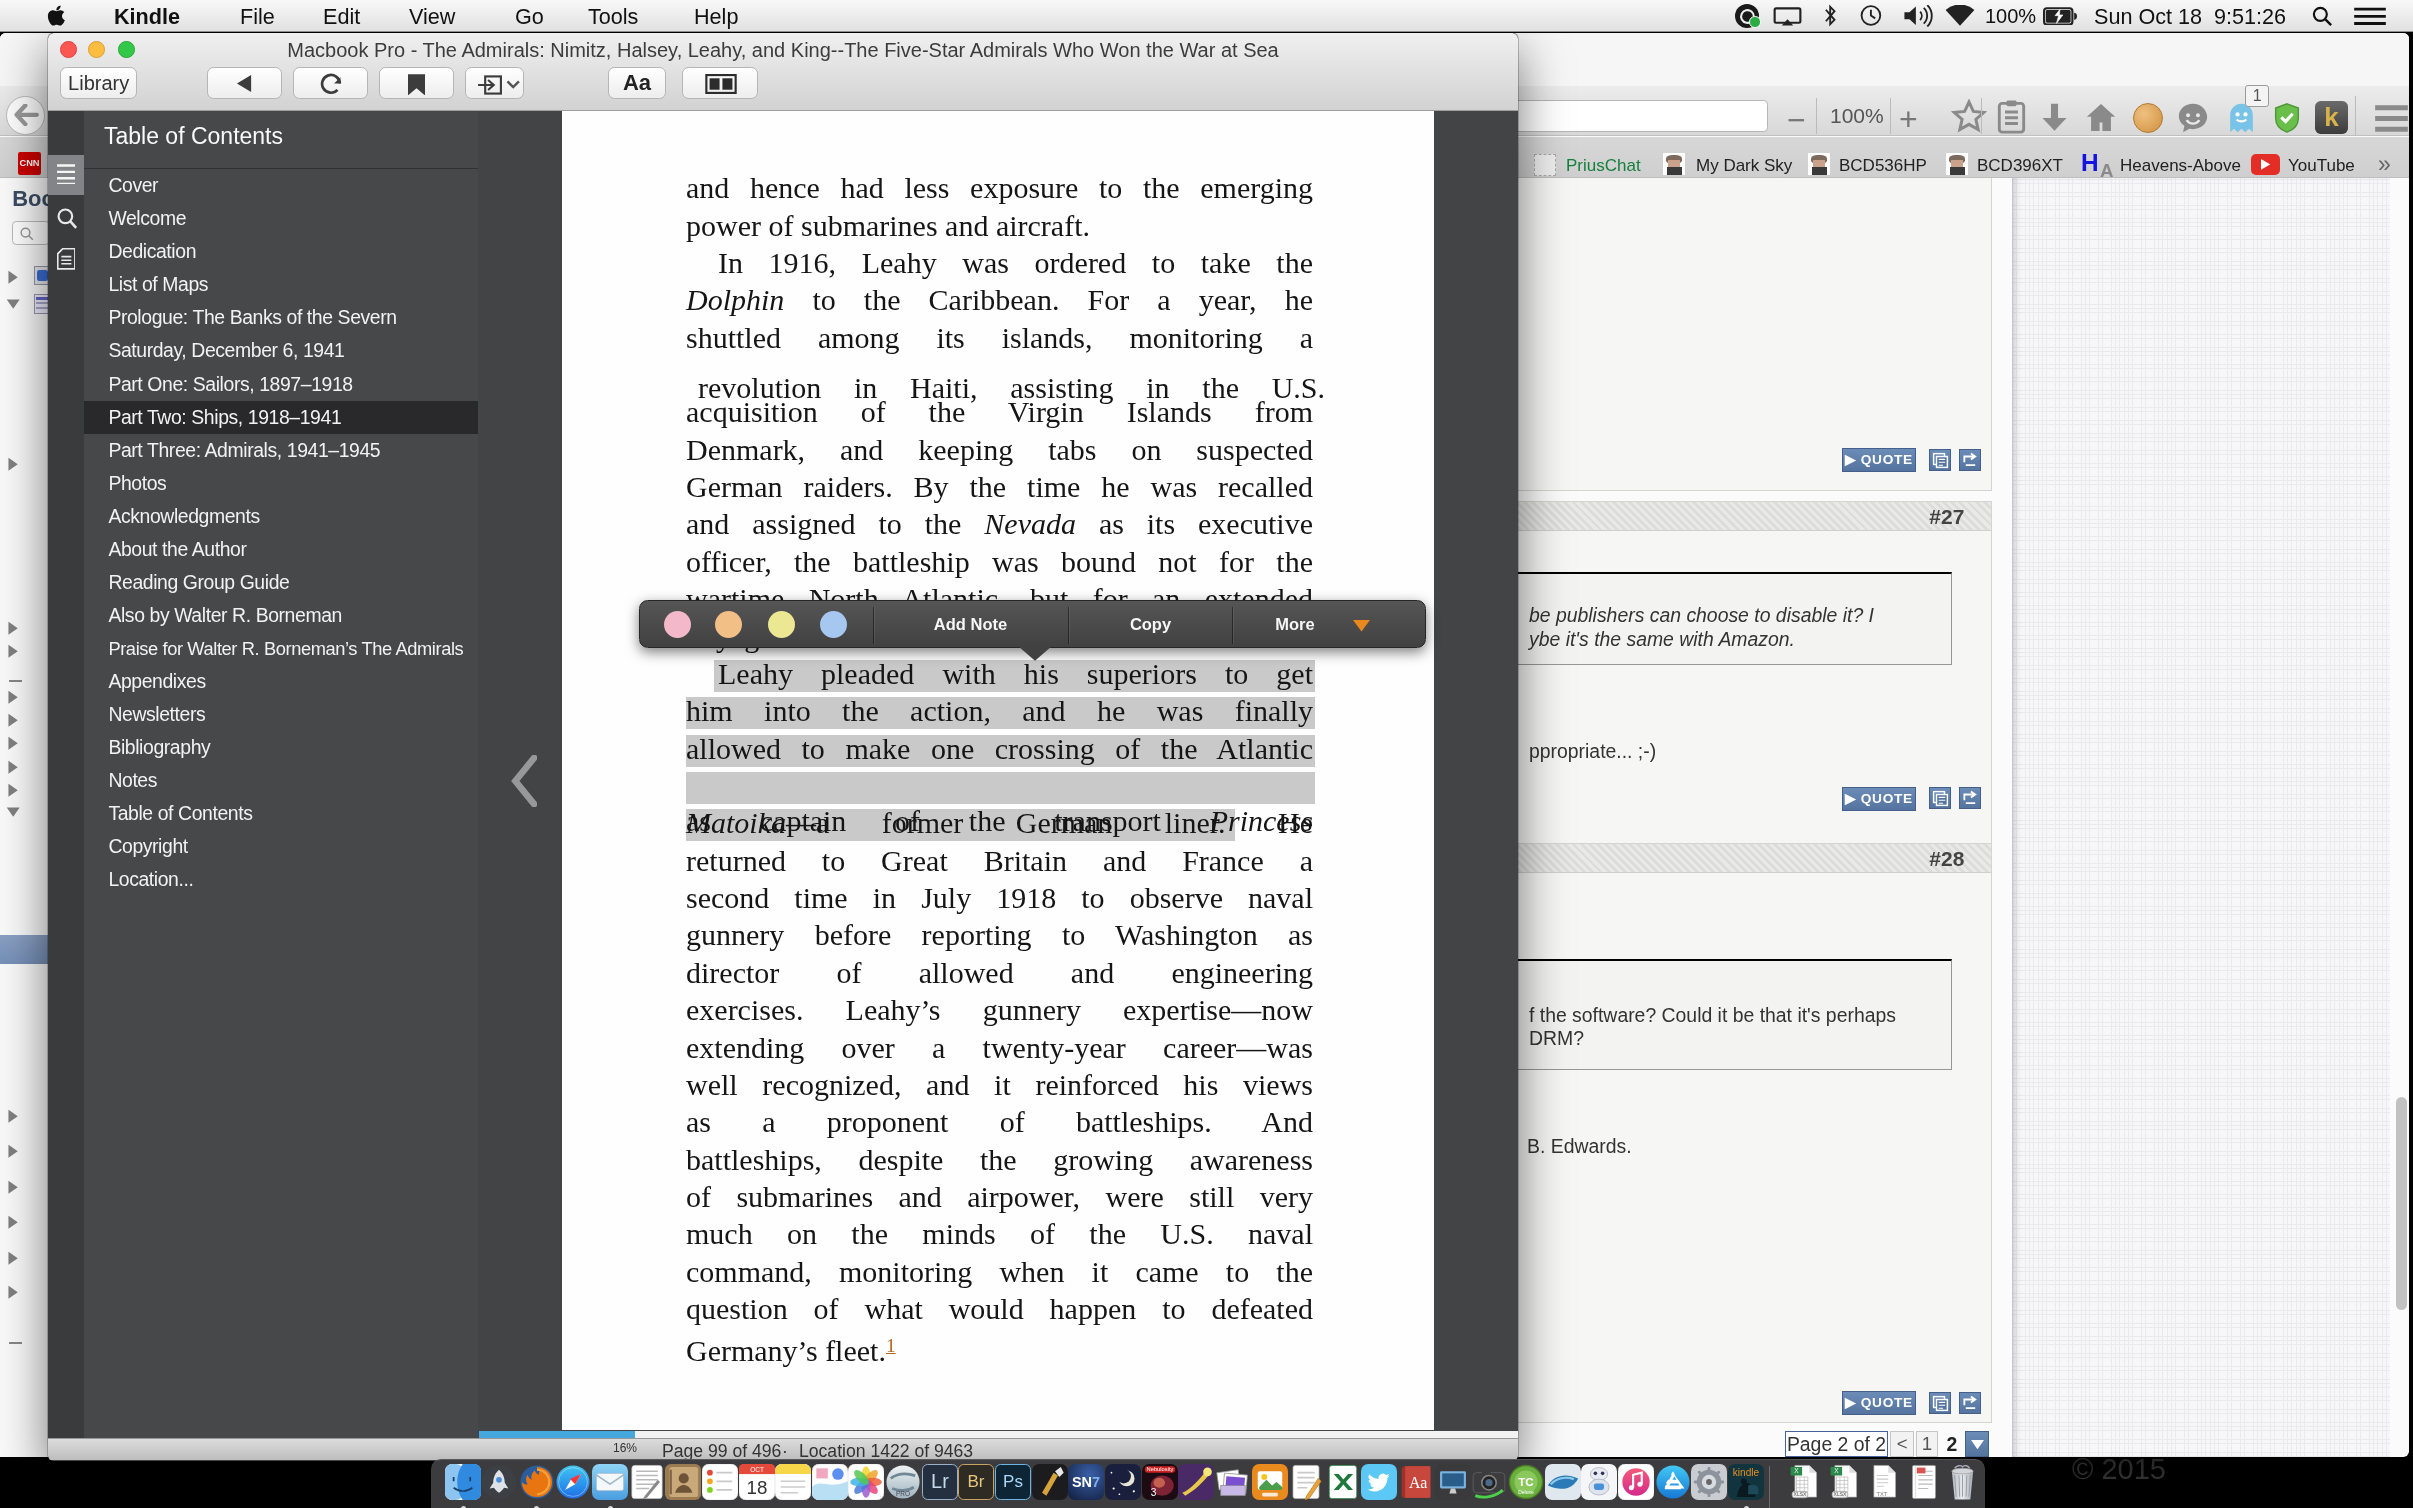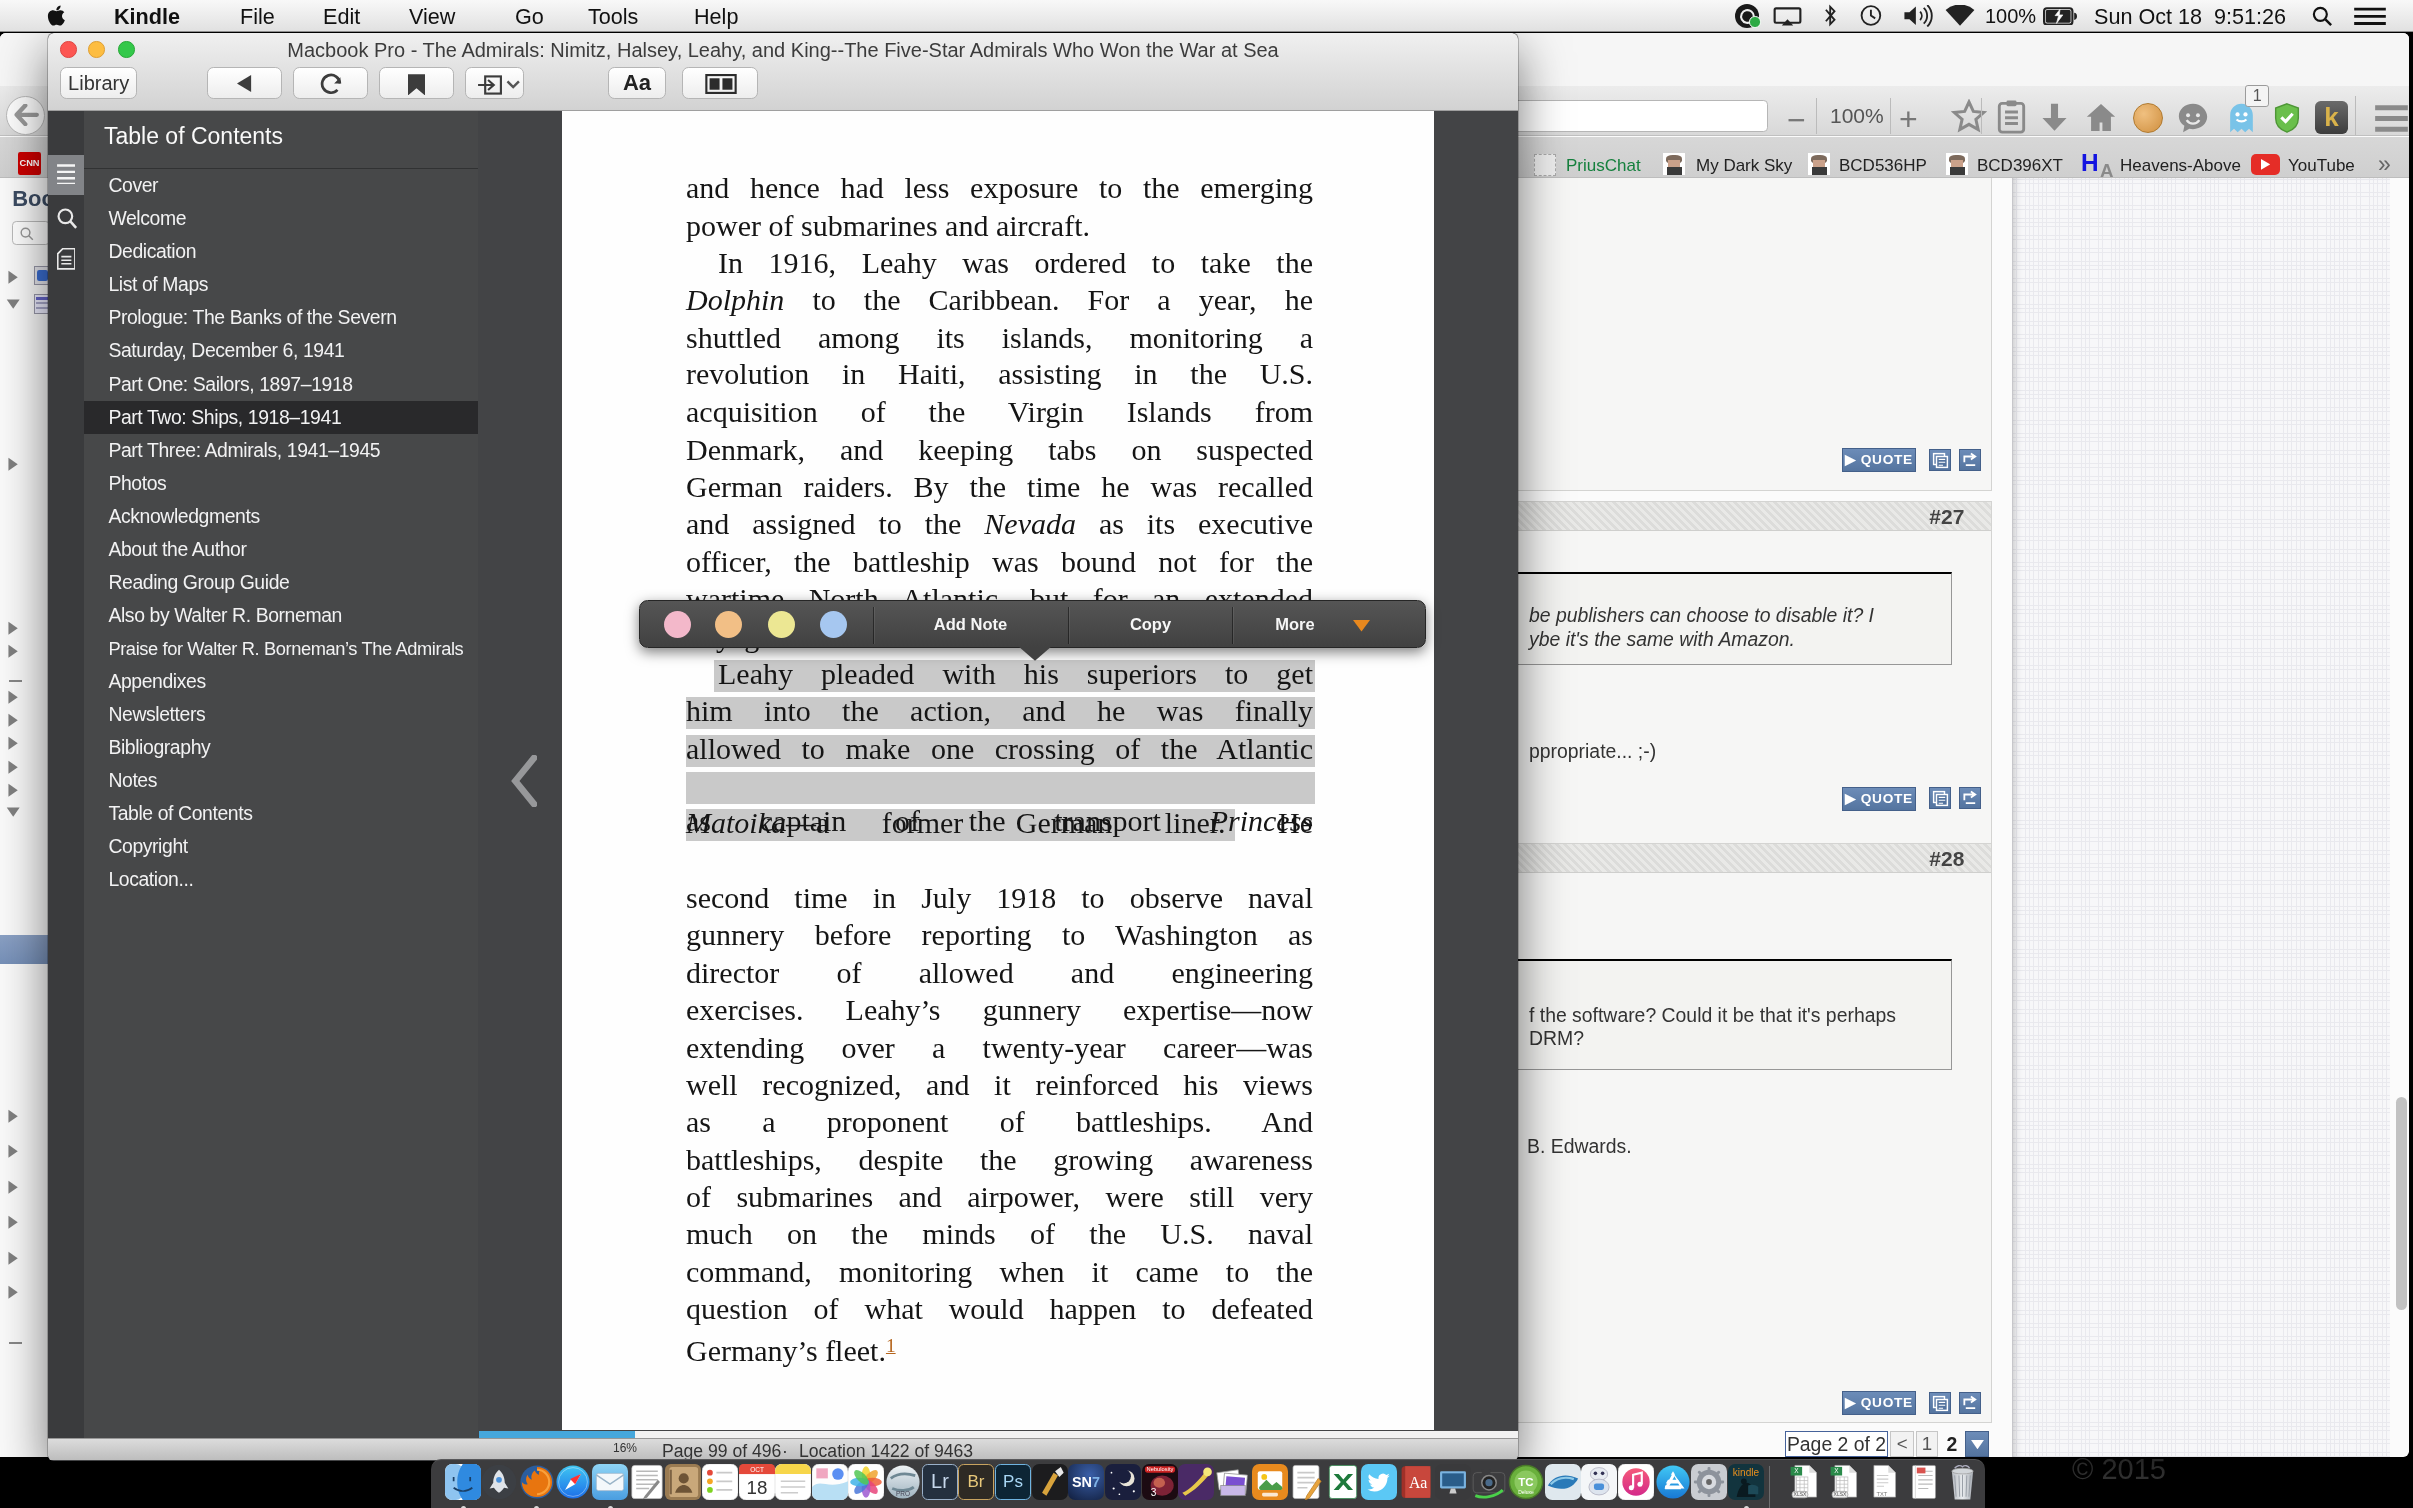--- a/index.html
+++ b/index.html
@@ -353,33 +353,34 @@
 <div class="hl" style="left:152px;top:549px;width:601px;"></div>
 <div class="hl" style="left:124px;top:586px;width:629px;"></div>
 <div class="hl" style="left:124px;top:624px;width:629px;"></div>
 <div class="hl" style="left:124px;top:661px;width:629px;"></div>
 <div class="hl" style="left:124px;top:698px;width:549px;"></div>
 <div class="bl" style="top:58px;">and hence had less exposure to the emerging</div>
 <div class="bl last" style="top:96px;">power of submarines and aircraft.</div>
 <div class="bl" style="top:133px;text-indent:32px;">In 1916, Leahy was ordered to take the</div>
 <div class="bl" style="top:170px;"><i>Dolphin</i> to the Caribbean. For a year, he</div>
 <div class="bl" style="top:208px;">shuttled among its islands, monitoring a</div>
-<div class="bl" style="top:244px;">revolution in Haiti, assisting in the U.S.</div>
+<div class="bl" style="top:258px;margin-left:12px;">revolution in Haiti, assisting in the U.S.</div>
 <div class="bl" style="top:282px;">acquisition of the Virgin Islands from</div>
 <div class="bl" style="top:320px;">Denmark, and keeping tabs on suspected</div>
 <div class="bl" style="top:357px;">German raiders. By the time he was recalled</div>
 <div class="bl" style="top:394px;">and assigned to the <i>Nevada</i> as its executive</div>
 <div class="bl" style="top:432px;">officer, the battleship was bound not for the</div>
 <div class="bl" style="top:469px;">wartime North Atlantic, but for an extended</div>
 <div class="bl last" style="top:507px;">voyage.</div>
 <div class="bl" style="top:544px;text-indent:32px;">Leahy pleaded with his superiors to get</div>
 <div class="bl" style="top:581px;">him into the action, and he was finally</div>
 <div class="bl" style="top:619px;">allowed to make one crossing of the Atlantic</div>
 <div class="bl" style="top:656px;margin-top:35px;">as captain of the transport <i>Princess</i></div>
 <div class="bl" style="top:693px;"><i>Matoika</i>—a former German liner. He</div>
+<div class="bl" style="top:731px;">returned to Great Britain and France a</div>
 <div class="bl" style="top:768px;">second time in July 1918 to observe naval</div>
 <div class="bl" style="top:805px;">gunnery before reporting to Washington as</div>
 <div class="bl" style="top:843px;">director of allowed and engineering</div>
 <div class="bl" style="top:880px;">exercises. Leahy’s gunnery expertise—now</div>
 <div class="bl" style="top:918px;">extending over a twenty-year career—was</div>
 <div class="bl" style="top:955px;">well recognized, and it reinforced his views</div>
 <div class="bl" style="top:992px;">as a proponent of battleships. And</div>
 <div class="bl" style="top:1030px;">battleships, despite the growing awareness</div>
 <div class="bl" style="top:1067px;">of submarines and airpower, were still very</div>
 <div class="bl" style="top:1104px;">much on the minds of the U.S. naval</div>

